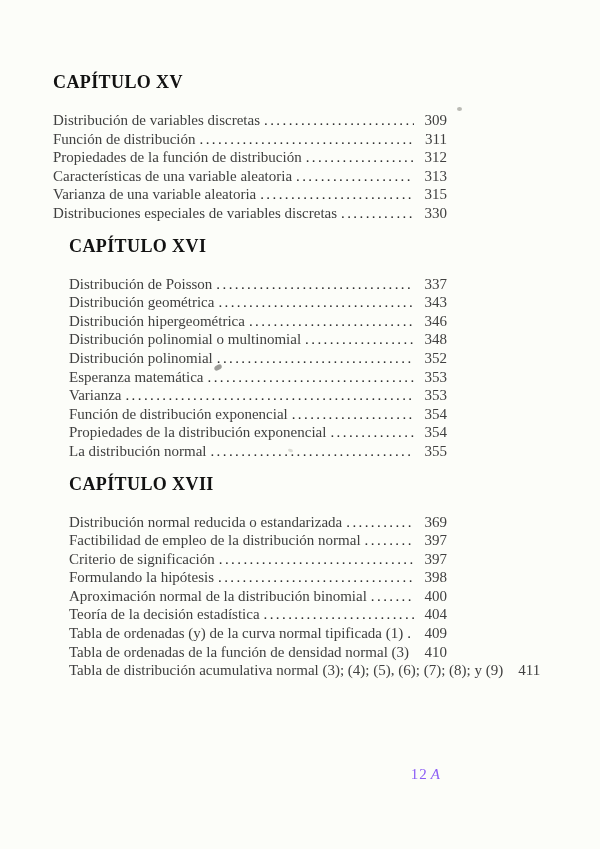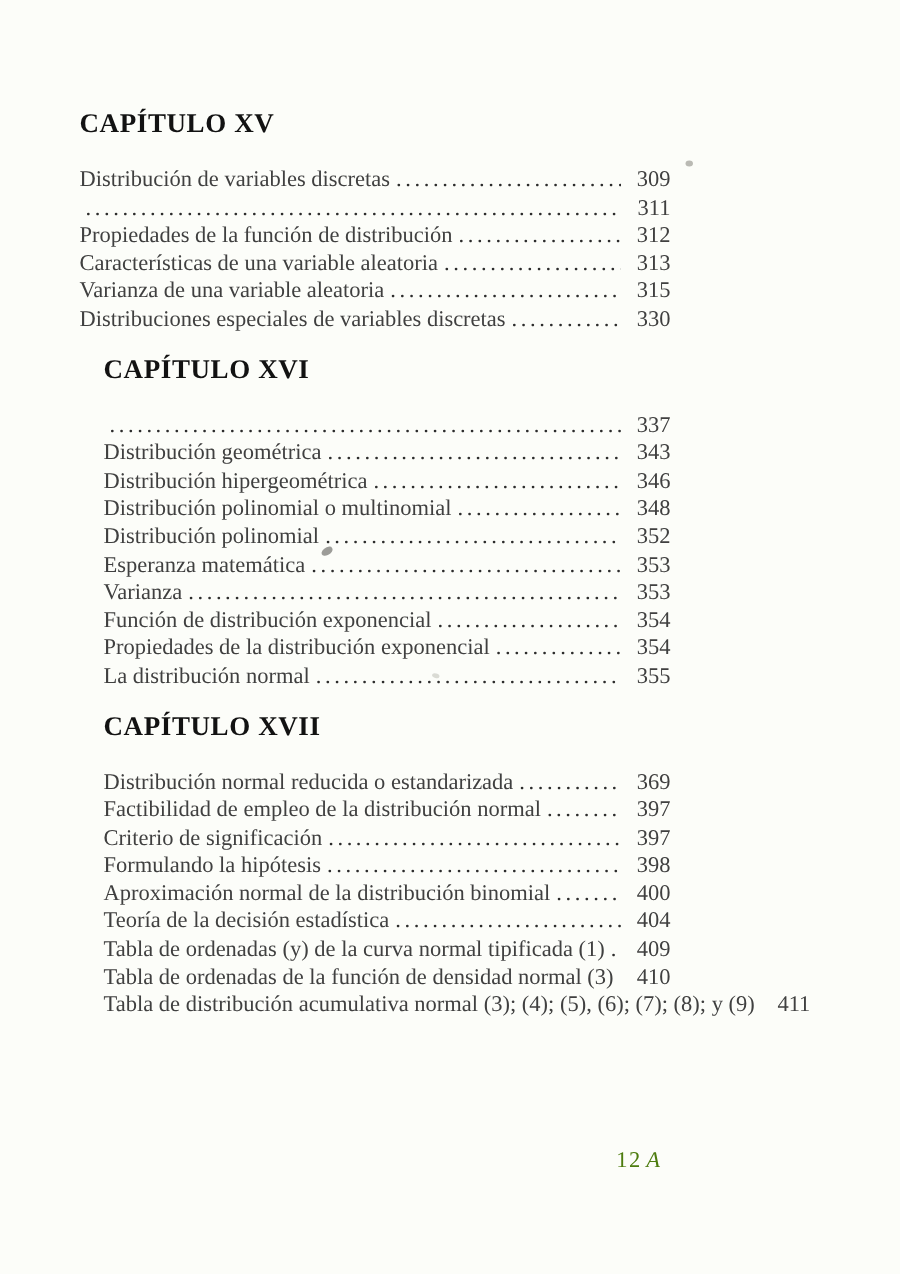--- a/index.html
+++ b/index.html
@@ -63,21 +63,21 @@
     min-width: 28px;
     text-align: right;
     white-space: nowrap;
   }
   .page-number {
     position: absolute;
     top: 766px;
     right: 58px;
     font-size: 15px;
     letter-spacing: 1px;
-    color: #4d7c0f;
+    color: #8b5cf6;
   }
   .pn-suffix {
     font-style: italic;
     margin-left: 3px;
   }
   .speck {
     position: absolute;
     border-radius: 50%;
     pointer-events: none;
   }
@@ -93,20 +93,21 @@
   <div class="content" id="toc">
       <section class="section">
         <h2 class="chapter-title">CAPÍTULO XV</h2>
         <div class="entries">
           <div class="toc-row">
             <span class="toc-label">Distribución de variables discretas</span>
             <span class="leader"></span>
             <span class="toc-page-num">309</span>
           </div>
           <div class="toc-row">
+            <span class="toc-label">Función de distribución</span>
             <span class="leader"></span>
             <span class="toc-page-num">311</span>
           </div>
           <div class="toc-row">
             <span class="toc-label">Propiedades de la función de distribución</span>
             <span class="leader"></span>
             <span class="toc-page-num">312</span>
           </div>
           <div class="toc-row">
             <span class="toc-label">Características de una variable aleatoria</span>
@@ -122,20 +123,21 @@
             <span class="toc-label">Distribuciones especiales de variables discretas</span>
             <span class="leader"></span>
             <span class="toc-page-num">330</span>
           </div>
         </div>
       </section>
       <section class="section">
         <h2 class="chapter-title">CAPÍTULO XVI</h2>
         <div class="entries">
           <div class="toc-row">
+            <span class="toc-label">Distribución de Poisson</span>
             <span class="leader"></span>
             <span class="toc-page-num">337</span>
           </div>
           <div class="toc-row">
             <span class="toc-label">Distribución geométrica</span>
             <span class="leader"></span>
             <span class="toc-page-num">343</span>
           </div>
           <div class="toc-row">
             <span class="toc-label">Distribución hipergeométrica</span>

